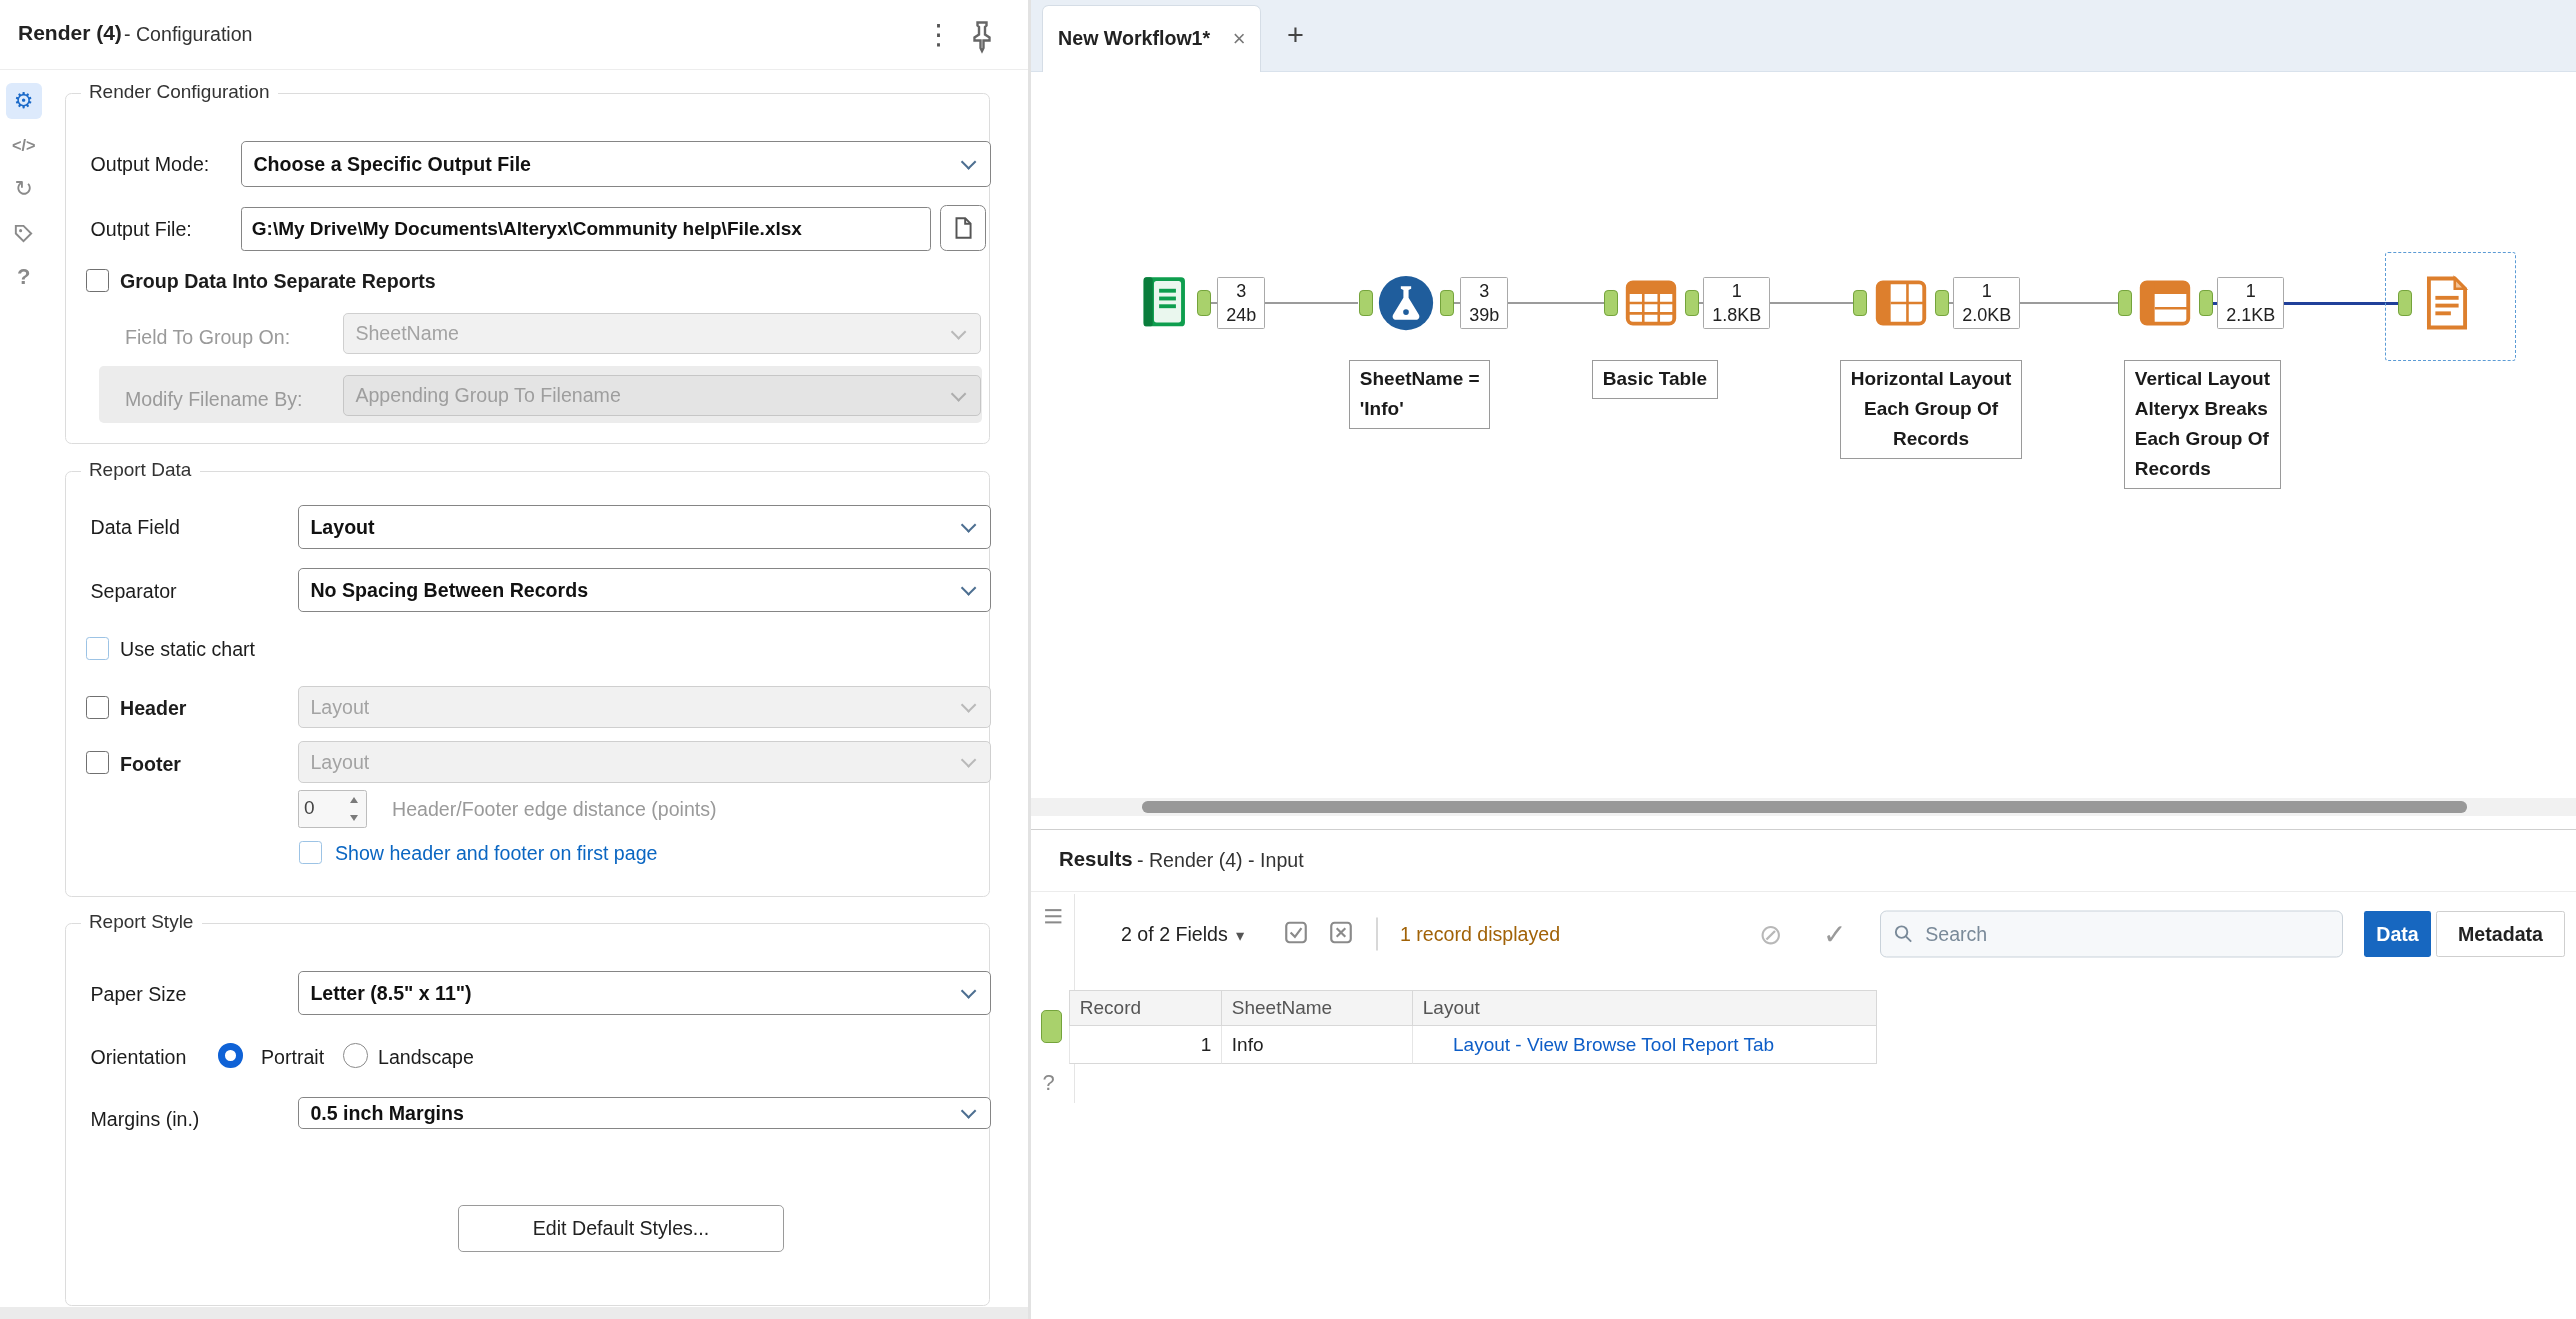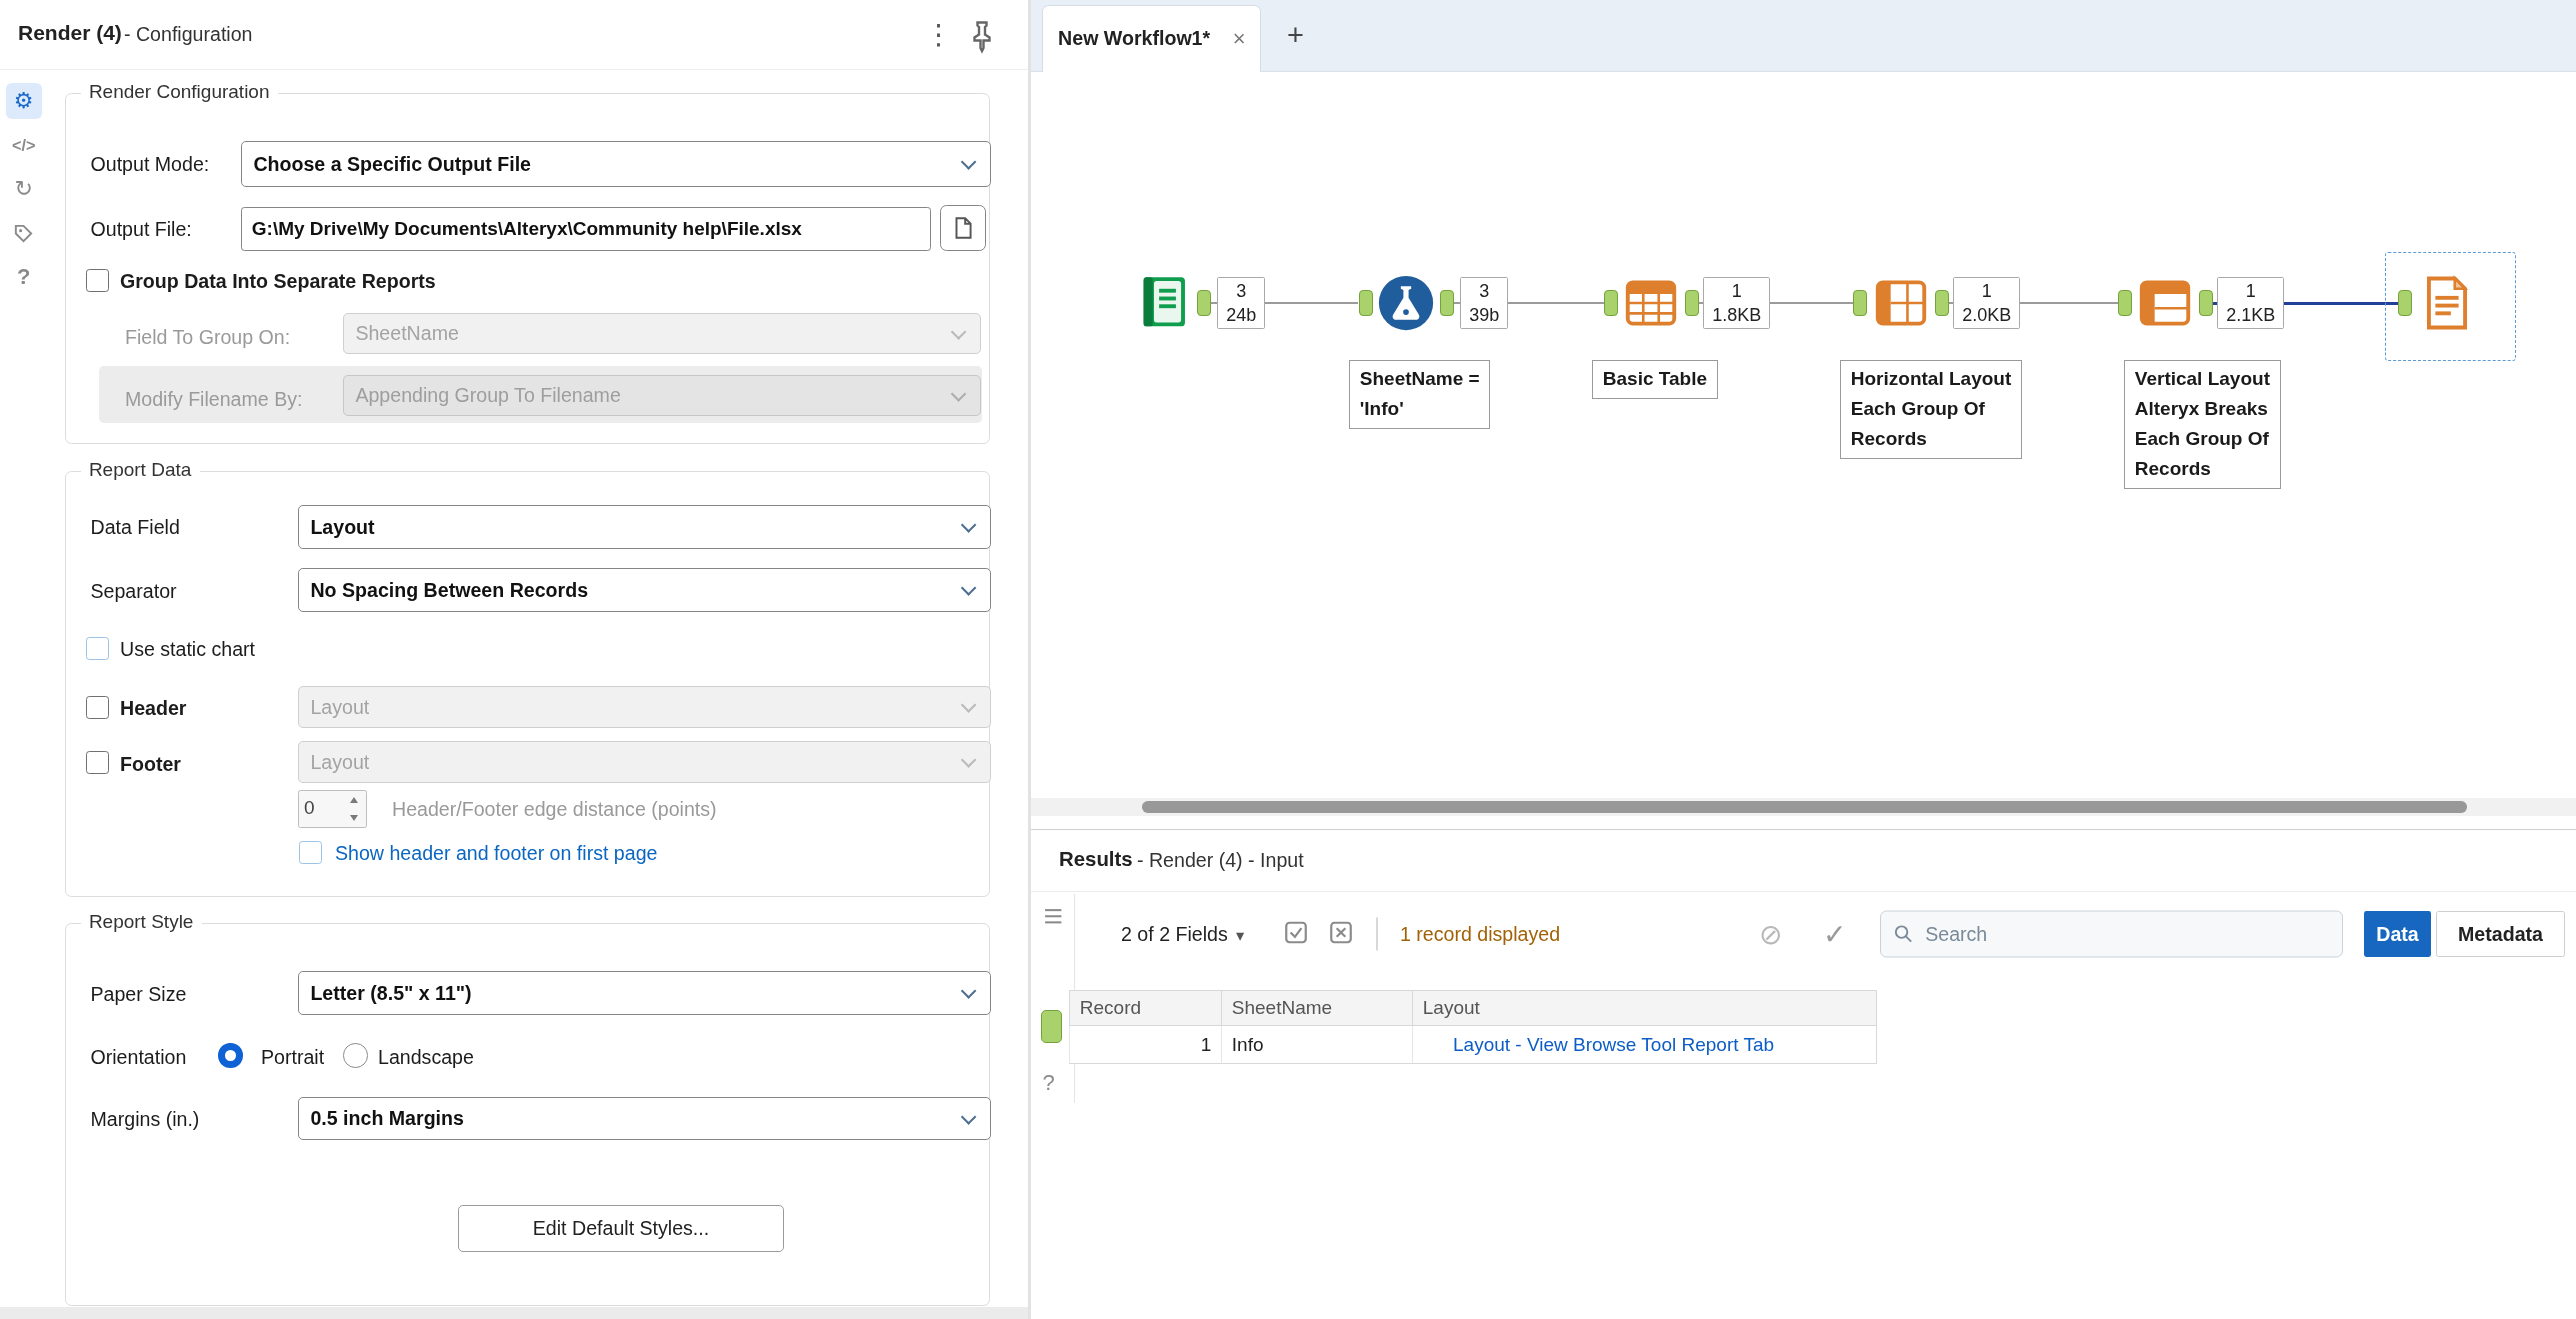--- a/index.html
+++ b/index.html
@@ -269,21 +269,21 @@
         <span class="chev"></span>
       </div>
 
       <span class="lbl" style="left:24.5px; top:122px;">Orientation</span>
       <span class="radio sel" style="left:152px; top:119px;"></span>
       <span class="lbl" style="left:186px; top:122px;margin-left:9px;">Portrait</span>
       <span class="radio" style="left:277px; top:119px;"></span>
       <span class="lbl" style="left:312px; top:122px;">Landscape</span>
 
       <span class="lbl" style="left:24.5px; top:184px;">Margins (in.)</span>
-      <div class="dd" style="left:232px; top:173px; width:693px; height:43px;">
+      <div class="dd" style="left:232px; top:173px; width:693px; height:32px;">
         <span class="dd-val">0.5 inch Margins</span>
         <span class="chev"></span>
       </div>
 
       <button id="edit-styles-btn" style="left:392px; top:281px; width:326px; height:47px;">Edit Default Styles...</button>
     </div>
 
   </div>
   <div id="left-bottom-bar"></div>
 </div>
@@ -393,21 +393,21 @@
       <div>2.0KB</div>
     </div>
     <div class="connbox" style="left:1186px;">
       <div>1</div>
       <div>2.1KB</div>
     </div>
 
     <div class="toollabel" style="left:318px;">SheetName =
 'Info'</div>
     <div class="toollabel" style="left:561px;">Basic Table</div>
-    <div class="toollabel" style="left:809px;">Horizontal Layout
+    <div class="toollabel" style="left:809px;text-align:center;">Horizontal Layout
 Each Group Of
 Records</div>
     <div class="toollabel" style="left:1093px;">Vertical Layout
 Alteryx Breaks
 Each Group Of
 Records</div>
   </div>
 
   <div id="hscroll">
     <div id="hscroll-thumb"></div>

